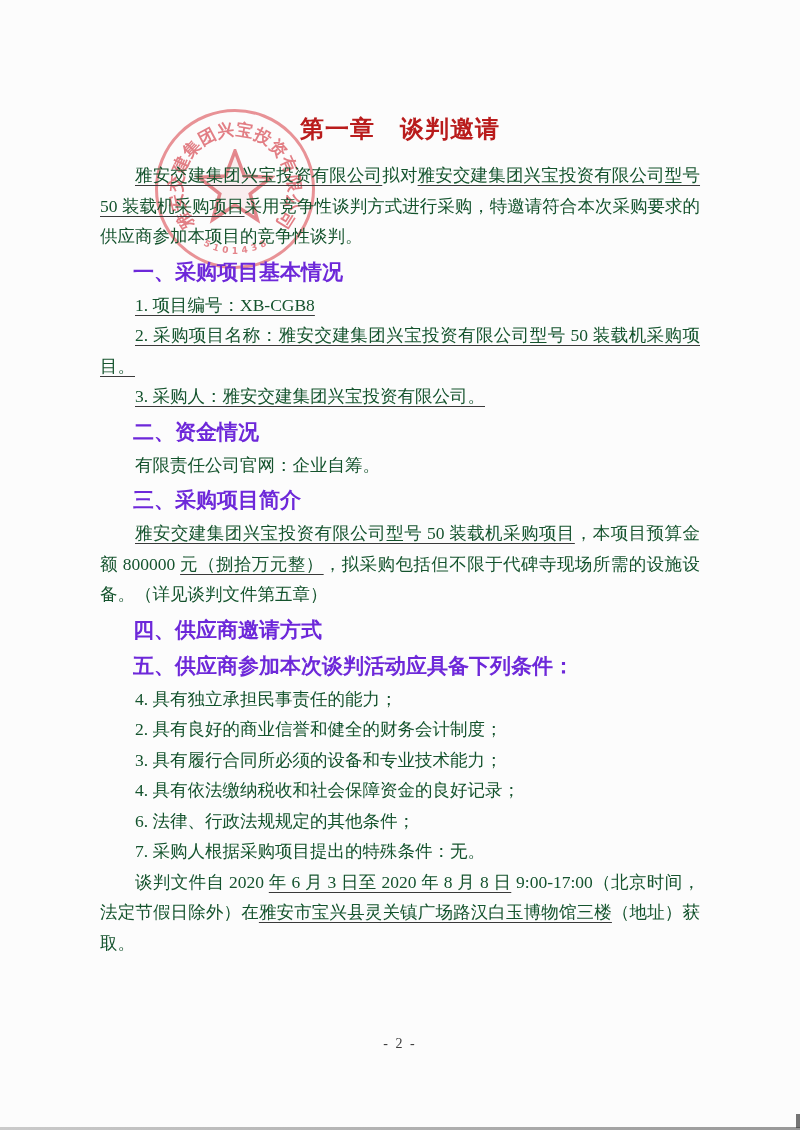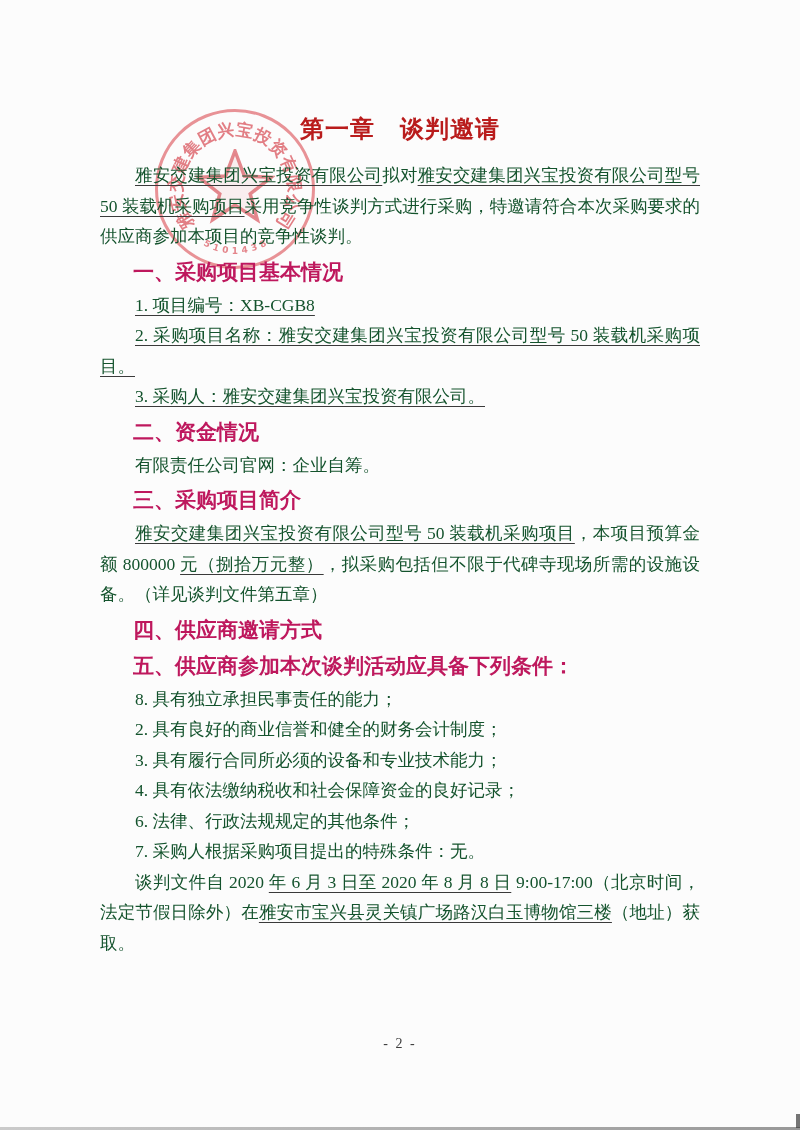--- a/index.html
+++ b/index.html
@@ -16,21 +16,21 @@
     padding-top:112px;
   }
   .doc-title {
     font-family:"DejaVu Sans","Liberation Sans",sans-serif;
     font-size:24px; font-weight:bold; color:#b91c1c;
     text-align:center; letter-spacing:1px;
     margin:0 0 14px 0; line-height:34px;
   }
   .sec-heading {
     font-family:"DejaVu Sans","Liberation Sans",sans-serif;
-    font-size:21px; font-weight:bold; color:#be185d;
+    font-size:21px; font-weight:bold; color:#6d28d9;
     margin:4px 0 2px 0; line-height:32px; padding-left:33px;
   }
   .para {
     font-size:17.5px; line-height:30.5px; margin:0;
     text-align:justify; text-indent:35px;
     color:#14532d;
   }
   .u {
     text-decoration:underline;
     text-underline-offset:4px;
@@ -115,21 +115,21 @@
       <h2 class="sec-heading">一、采购项目基本情况</h2>
       <p class="para"><span class="u">1. 项目编号：XB-CGB8</span></p>
       <p class="para"><span class="u">2. 采购项目名称：雅安交建集团兴宝投资有限公司型号 50 装载机采购项目。</span></p>
       <p class="para"><span class="u">3. 采购人：雅安交建集团兴宝投资有限公司。</span></p>
       <h2 class="sec-heading">二、资金情况</h2>
       <p class="para"><span>有限责任公司官网：企业自筹。</span></p>
       <h2 class="sec-heading">三、采购项目简介</h2>
       <p class="para"><span class="u">雅安交建集团兴宝投资有限公司型号 50 装载机采购项目</span><span>，本项目预算金额 800000 </span><span class="u">元（捌拾万元整）</span><span>，拟采购包括但不限于代碑寺现场所需的设施设备。（详见谈判文件第五章）</span></p>
       <h2 class="sec-heading">四、供应商邀请方式</h2>
       <h2 class="sec-heading">五、供应商参加本次谈判活动应具备下列条件：</h2>
-      <p class="para"><span>8. 具有独立承担民事责任的能力；</span></p>
+      <p class="para"><span>4. 具有独立承担民事责任的能力；</span></p>
       <p class="para"><span>2. 具有良好的商业信誉和健全的财务会计制度；</span></p>
       <p class="para"><span>3. 具有履行合同所必须的设备和专业技术能力；</span></p>
       <p class="para"><span>4. 具有依法缴纳税收和社会保障资金的良好记录；</span></p>
       <p class="para"><span>6. 法律、行政法规规定的其他条件；</span></p>
       <p class="para"><span>7. 采购人根据采购项目提出的特殊条件：无。</span></p>
       <p class="para"><span>谈判文件自 2020 </span><span class="u">年 6 月 3 日至 2020 年 8 月 8 日</span><span> 9:00-17:00（北京时间，法定节假日除外）在</span><span class="u">雅安市宝兴县灵关镇广场路汉白玉博物馆三楼</span><span>（地址）获取。</span></p>
     </div>
 
   <div class="page-number">- 2 -</div>
 

